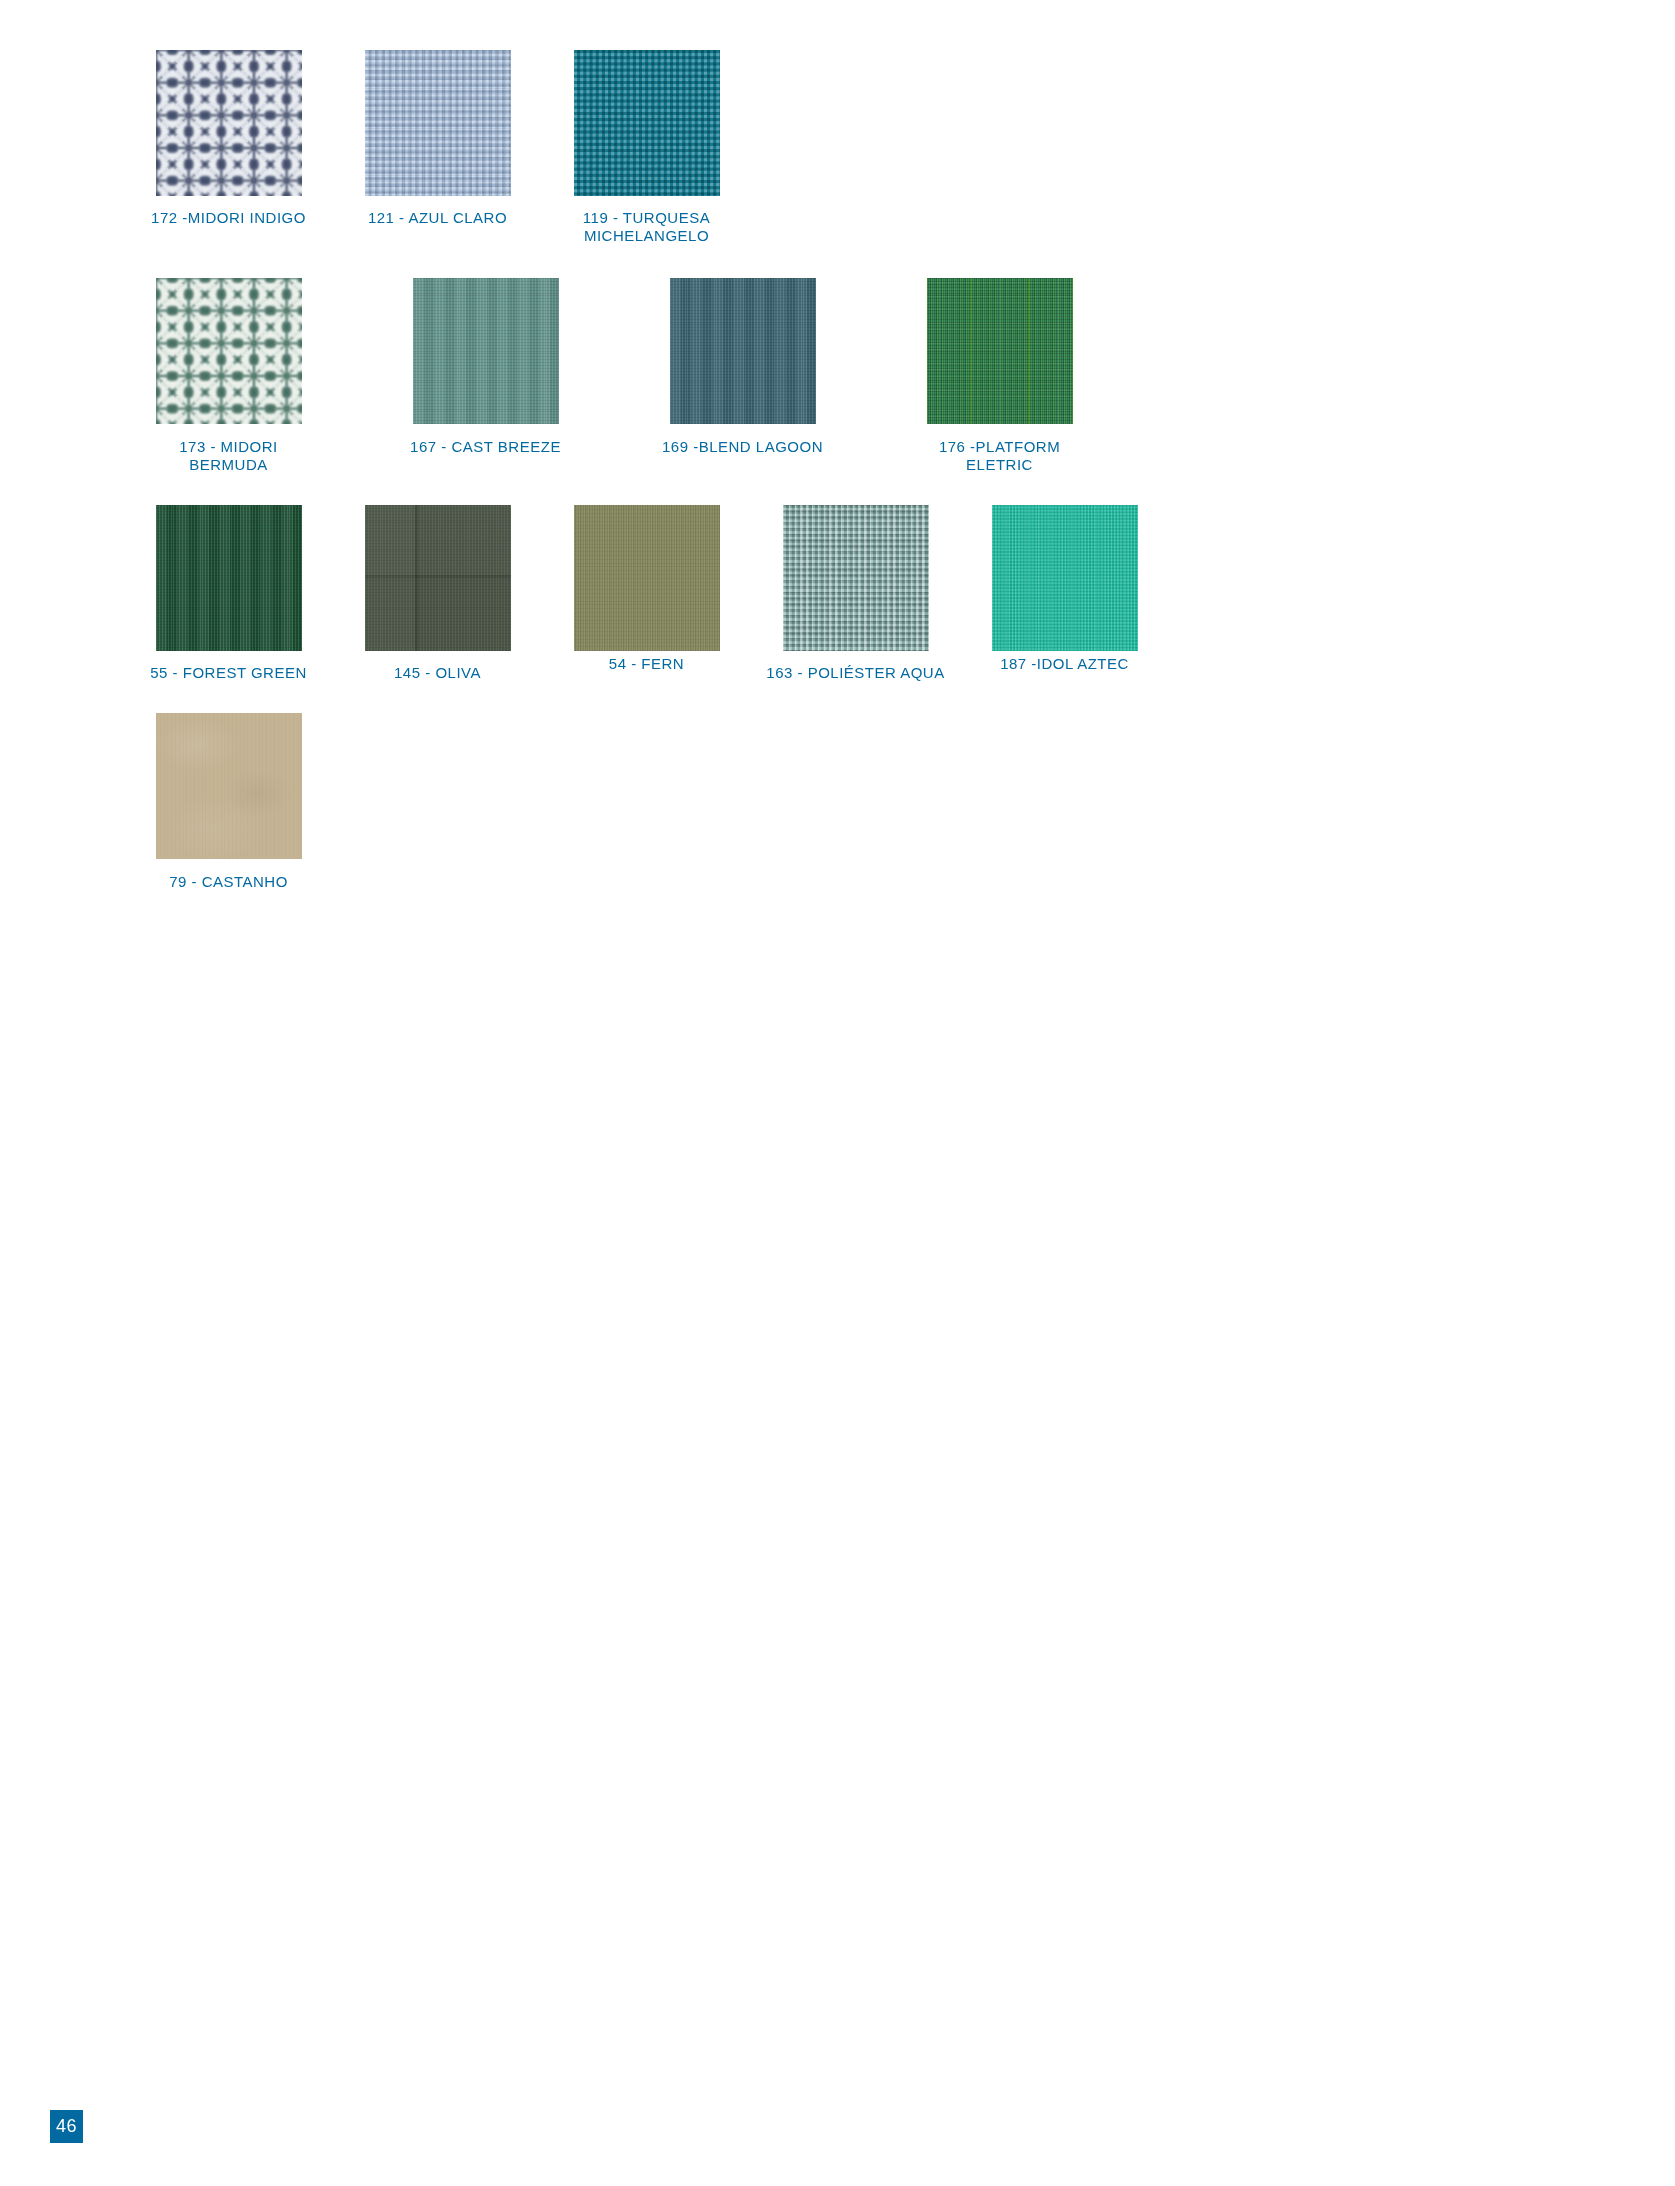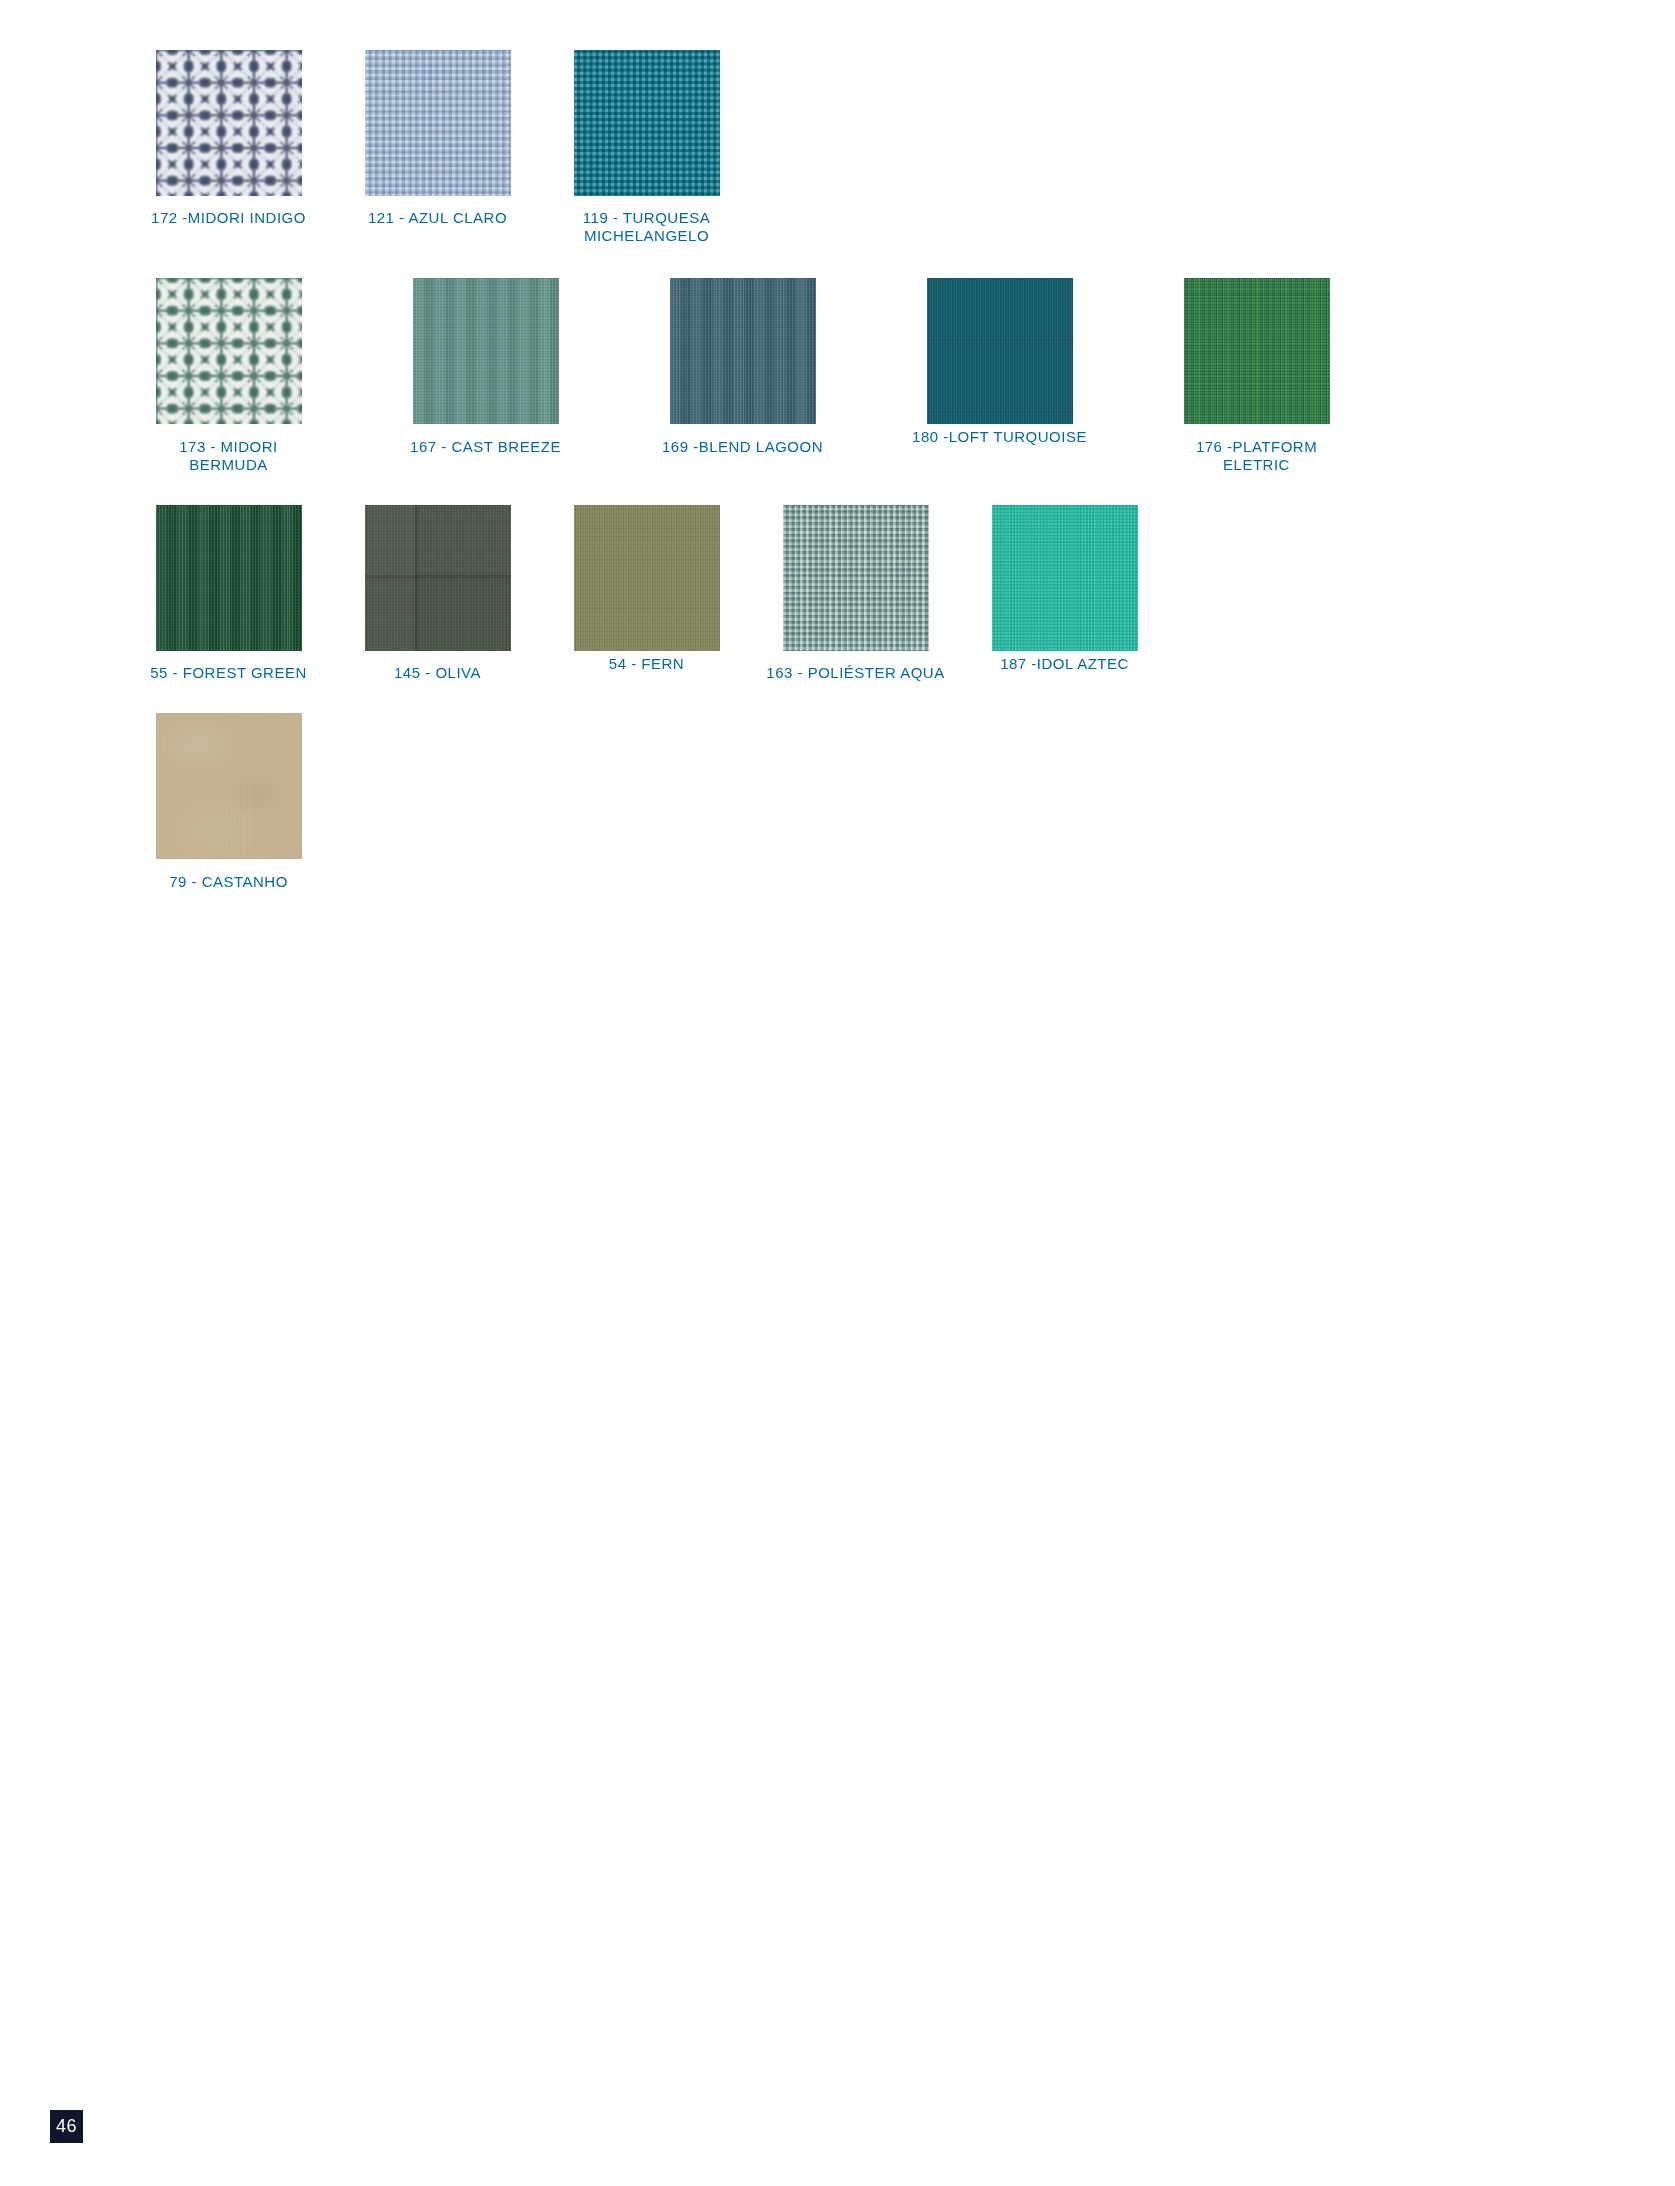--- a/index.html
+++ b/index.html
@@ -69,21 +69,21 @@
   
   .swatch-label.raised { margin-top: 3.8px; }
 
   
   #page-badge {
     position: absolute;
     left: 50px;
     bottom: 44px;
     width: 33px;
     height: 33px;
-    background: #0f172a;
+    background: #0369a1;
     color: #ffffff;
     font-family: "Liberation Sans", sans-serif;
     font-size: 18px;
     display: flex;
     align-items: center;
     justify-content: center;
     letter-spacing: 0.5px;
   }
 </style>
 </head>
@@ -208,32 +208,20 @@
             <div class="tex" style="background:#3a6472"></div>
             <div class="tex" style="background-image:
       repeating-linear-gradient(90deg, rgba(255,255,255,0.13) 0 1px, transparent 1px 2.9px),
       repeating-linear-gradient(0deg, rgba(0,0,0,0.1) 0 1px, transparent 1px 2.9px);"></div>
             <div class="tex" style="background-image:
         repeating-linear-gradient(90deg, rgba(255,255,255,0.05) 0 10.6px, rgba(0,0,0,0.05) 10.6px 21px);"></div>
           </div>
           <div class="swatch-label">169 -BLEND LAGOON</div>
         </div>
         <div class="swatch-cell">
-          <div class="swatch-chip" style="background: rgb(17, 89, 107);">
-            <div class="tex" style="background:#11596b"></div>
-            <div class="tex" style="background-image:
-        repeating-linear-gradient(90deg,
-          rgba(255,255,255,0.10) 0 1px, rgba(0,0,0,0.07) 1px 1.9px,
-          rgba(255,255,255,0.05) 1.9px 3.8px, rgba(0,0,0,0.03) 3.8px 4.8px);"></div>
-            <div class="tex" style="background-image:
-        repeating-linear-gradient(0deg, rgba(0,0,0,0.05) 0 1px, transparent 1px 3.8px);"></div>
-          </div>
-          <div class="swatch-label raised">180 -LOFT TURQUOISE</div>
-        </div>
-        <div class="swatch-cell">
           <div class="swatch-chip" style="background: rgb(47, 122, 82);">
             <div class="tex" style="background:#2f7a52"></div>
             <div class="tex" style="background-image:
         repeating-linear-gradient(90deg,
           #4c9230 0 1px, #1f6f6b 1px 1.9px, #3f8a3a 1.9px 2.9px,
           #17615c 2.9px 3.8px, #5a9c31 3.8px 4.8px, #24736a 4.8px 5.8px);
         opacity:0.92;"></div>
             <div class="tex" style="background-image:
         repeating-linear-gradient(0deg, rgba(0,0,0,0.16) 0 1px, transparent 1px 2.9px),
         repeating-linear-gradient(0deg, rgba(255,255,255,0.07) 0 1px, transparent 1px 6.7px);"></div>

